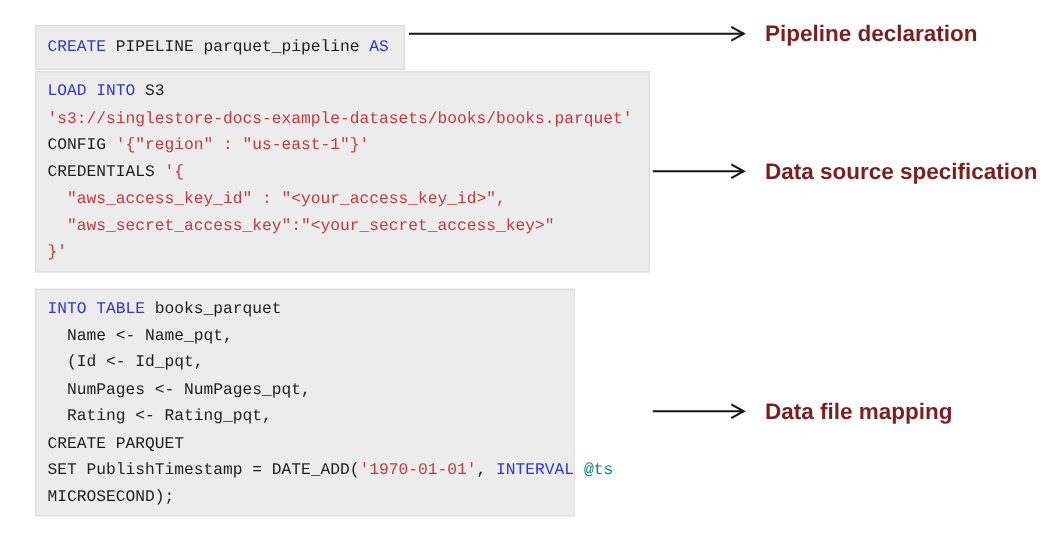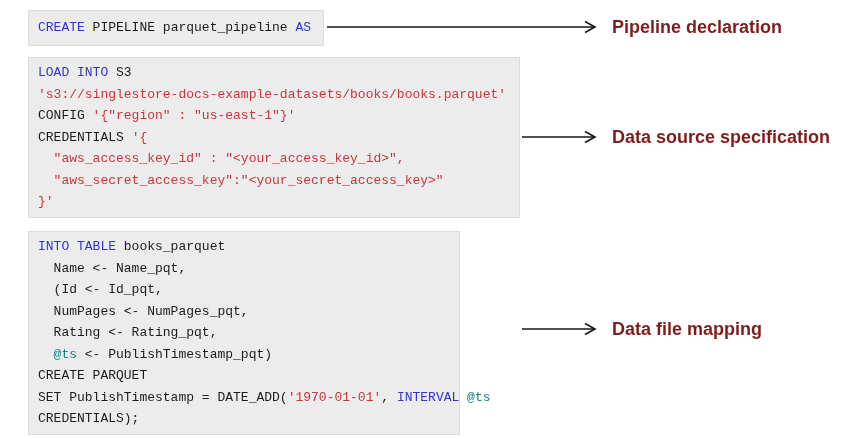--- a/index.html
+++ b/index.html
@@ -22,21 +22,21 @@
     font-family: "Liberation Mono", "DejaVu Sans Mono", monospace;
     font-size: 13px;
     color: var(--plain, #1c1c1c);
   }
   .code-line {
     white-space: pre;
     line-height: 21.5px;
   }
   #block-0 {
     left: 28px;
-    top: 10px;
+    top: 20px;
     width: 296px;
     padding: 8px 9px;
   }
   #block-0 .code-line { line-height: 18px; }
   #block-1 {
     left: 28px;
     top: 57px;
     width: 492px;
     padding: 4px 9px;
   }
@@ -89,24 +89,23 @@
     <div class="code-line"><span class="tok-str">  "aws_secret_access_key":"&lt;your_secret_access_key&gt;"</span></div>
     <div class="code-line"><span class="tok-str">}'</span></div>
   </div>
 
 <div id="block-2" class="code-block">
     <div class="code-line"><span class="tok-kw">INTO TABLE</span><span class="tok-plain"> books_parquet</span></div>
     <div class="code-line"><span class="tok-plain">  Name &lt;- Name_pqt,</span></div>
     <div class="code-line"><span class="tok-plain">  (Id &lt;- Id_pqt,</span></div>
     <div class="code-line"><span class="tok-plain">  NumPages &lt;- NumPages_pqt,</span></div>
     <div class="code-line"><span class="tok-plain">  Rating &lt;- Rating_pqt,</span></div>
-    <div class="code-line"><span class="tok-plain">  </span><span class="tok-var">@ts</span><span class="tok-plain"> &lt;- PublishTimestamp_pqt)</span></div>
     <div class="code-line"><span class="tok-plain">CREATE PARQUET</span></div>
     <div class="code-line"><span class="tok-plain">SET PublishTimestamp = DATE_ADD(</span><span class="tok-str">'1970-01-01'</span><span class="tok-plain">, </span><span class="tok-kw">INTERVAL</span><span class="tok-plain"> </span><span class="tok-var">@ts</span></div>
-    <div class="code-line"><span class="tok-plain">CREDENTIALS);</span></div>
+    <div class="code-line"><span class="tok-plain">MICROSECOND);</span></div>
   </div>
 
 <div id="arrow-0" class="arrow">
   <svg viewBox="0 0 276 16" preserveAspectRatio="none" aria-hidden="true">
     <line x1="0" y1="8" x2="268" y2="8" stroke="#161616" stroke-width="1.6"></line>
     <polyline points="258,2.5 268,8 258,13.5" fill="none" stroke="#161616" stroke-width="1.6"></polyline>
   </svg>
 </div>
 
 <div id="arrow-1" class="arrow">

